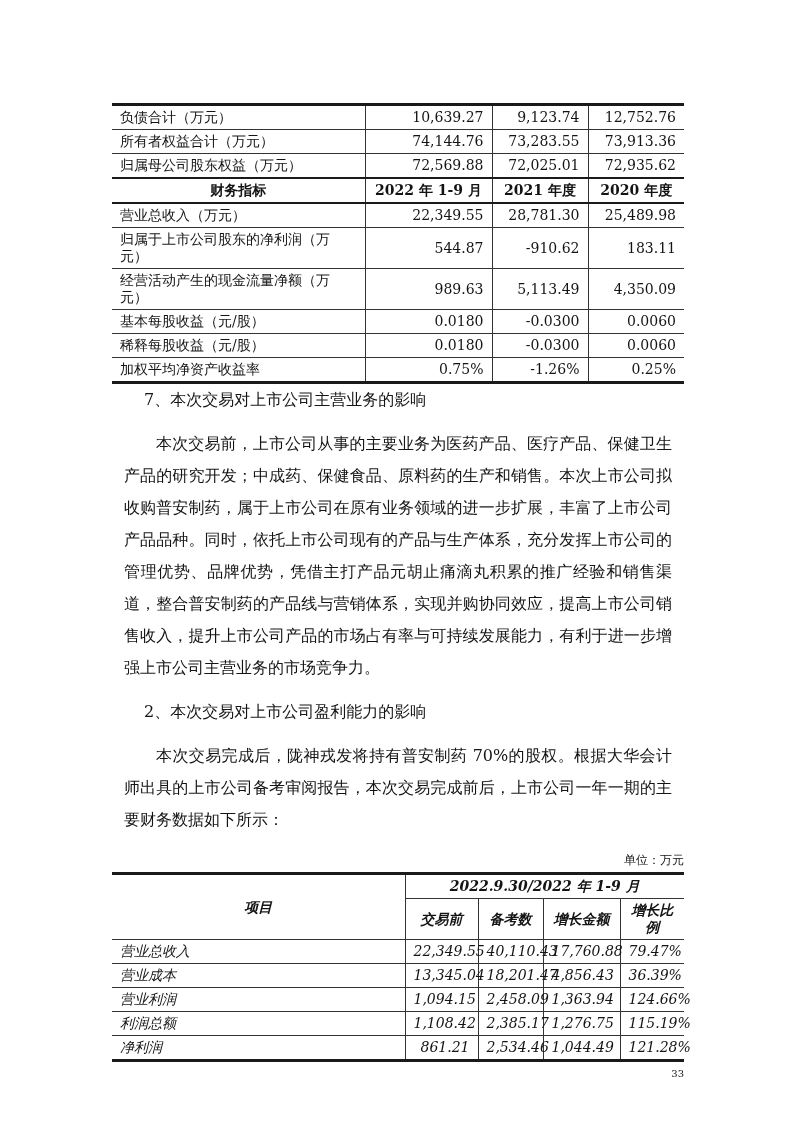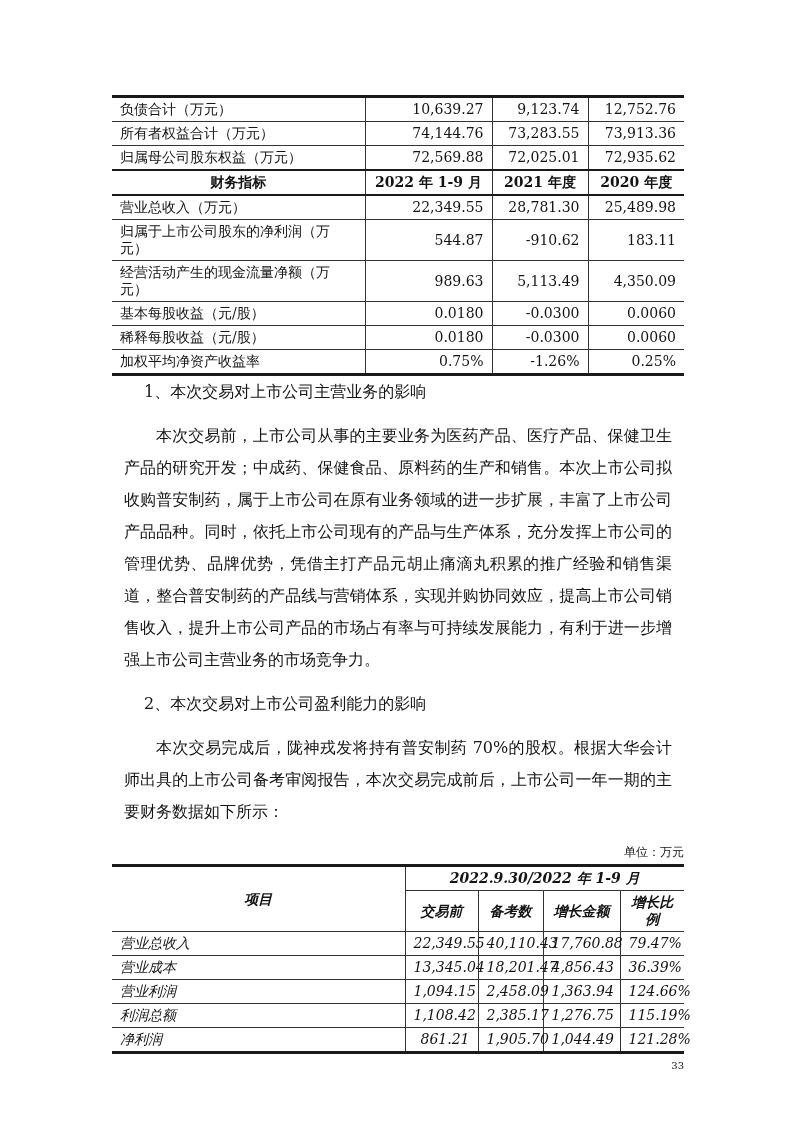--- a/index.html
+++ b/index.html
@@ -2,21 +2,21 @@
 <html><head>
 <meta charset="utf-8">
 <style>
   html,body { margin:0; padding:0; background:#e8e8e8; }
   .page {
     width:793px; height:1122px; background:#ffffff; margin:0 auto;
     position:relative; overflow:hidden;
     font-family:"DejaVu Serif","Liberation Serif",serif;
     color:#141414;
   }
-  .content { position:absolute; left:112px; top:0; width:572px; }
+  .content { position:absolute; left:112px; top:8px; width:572px; }
 
   table { border-collapse:collapse; width:572px; table-layout:fixed; }
 
   
   .t1 { margin-top:95px; border-top:3px solid #1a1a1a; border-bottom:3px solid #1a1a1a; }
   .t1 td, .t1 th { border:1px solid #333; padding:3px 8px; font-size:14px; line-height:17px; vertical-align:middle; }
   .t1 tr > *:first-child { border-left:none; }
   .t1 tr > *:last-child  { border-right:none; }
   .t1 .hdr th { border-top:2px solid #1a1a1a; border-bottom:2px solid #1a1a1a; font-weight:bold; text-align:center;margin-top:20px; }
   .cell-label { text-align:left; }
@@ -107,21 +107,21 @@
         </tr>
         <tr>
           <td class="cell-label">加权平均净资产收益率</td>
           <td class="num">0.75%</td>
           <td class="num">-1.26%</td>
           <td class="num">0.25%</td>
         </tr>
       </tbody>
     </table>
 
-    <p class="sub-title">1、本次交易对上市公司主营业务的影响</p>
+    <p class="sub-title">7、本次交易对上市公司主营业务的影响</p>
     <p class="body-para">本次交易前，上市公司从事的主要业务为医药产品、医疗产品、保健卫生产品的研究开发；中成药、保健食品、原料药的生产和销售。本次上市公司拟收购普安制药，属于上市公司在原有业务领域的进一步扩展，丰富了上市公司产品品种。同时，依托上市公司现有的产品与生产体系，充分发挥上市公司的管理优势、品牌优势，凭借主打产品元胡止痛滴丸积累的推广经验和销售渠道，整合普安制药的产品线与营销体系，实现并购协同效应，提高上市公司销售收入，提升上市公司产品的市场占有率与可持续发展能力，有利于进一步增强上市公司主营业务的市场竞争力。</p>
     <p class="sub-title">2、本次交易对上市公司盈利能力的影响</p>
     <p class="body-para">本次交易完成后，陇神戎发将持有普安制药 70%的股权。根据大华会计师出具的上市公司备考审阅报告，本次交易完成前后，上市公司一年一期的主要财务数据如下所示：</p>
 
     <div class="unit-label">单位：万元</div>
 
     <table class="t2">
       <colgroup>
           <col style="width:293px">
           <col style="width:73px">
@@ -166,21 +166,21 @@
         <tr>
           <td class="cell-label">利润总额</td>
           <td class="num">1,108.42</td>
           <td class="num">2,385.17</td>
           <td class="num">1,276.75</td>
           <td class="num">115.19%</td>
         </tr>
         <tr>
           <td class="cell-label">净利润</td>
           <td class="num">861.21</td>
-          <td class="num">1,905.70</td>
+          <td class="num">2,534.46</td>
           <td class="num">1,044.49</td>
           <td class="num">121.28%</td>
         </tr>
       </tbody>
     </table>
 
     <div class="page-num">33</div>
   </div>
 </div>
 

